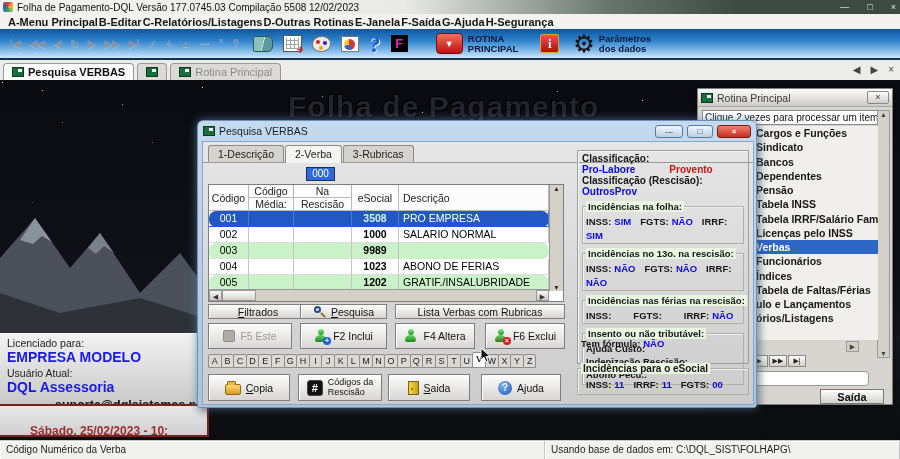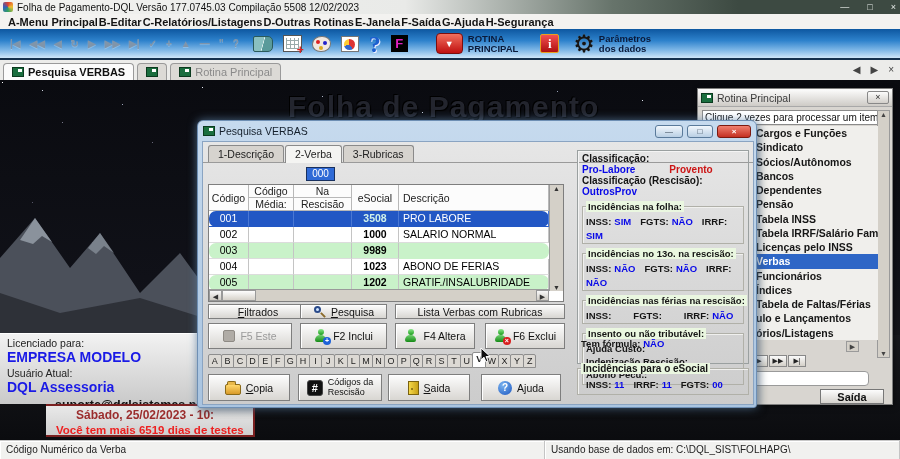--- a/index.html
+++ b/index.html
@@ -69,21 +69,21 @@
     text-shadow:-1px -1px 0 #000, 1px 1px 1px #000; white-space:nowrap; }
 
   
   .license-panel { position:absolute; left:0; top:253px; width:209px; height:71px;
     background:linear-gradient(#f2f2f2,#c9c9c9); border-top:1px solid #fff; border-right:1px solid #8a8a8a;
     padding:3px 0 0 7px; overflow:visible; }
   .lic-label { font-size:10.5px; color:#222; }
   .lic-value { font-size:14px; font-weight:bold; color:#1a1ae6; }
   .lic-email { font-size:12.5px; font-weight:bold; color:#111; white-space:nowrap; margin:3px 0 0 48px; }
   .trial-panel { position:absolute; left:0; top:324px; width:209px; height:33px;
-    background:linear-gradient(#e9e9e9,#cfcfcf); border:2px solid #7a2020; border-left:none; padding-top:2px;margin-left:46px; }
+    background:linear-gradient(#e9e9e9,#cfcfcf); border:2px solid #7a2020; border-left:none; padding-top:18px; }
   .trial-date { font-size:12px; font-weight:bold; color:#9b2d2d; white-space:nowrap; margin-left:30px; }
   .trial-msg { font-size:11.5px; font-weight:bold; color:#ee2020; white-space:nowrap; margin:2px 0 0 10px; }
 
   
   .rotina { position:absolute; left:697px; top:8px; width:196px; height:317px; background:#d8d5d0;
     border:1px solid #7e7e7e; box-shadow:1px 2px 5px rgba(0,0,0,.5); z-index:5; }
   .rotina-title { height:18px; background:linear-gradient(#fdfdfd,#cecbc6); border-bottom:1px solid #a8a8a8;
     display:flex; align-items:center; gap:4px; padding:0 3px; }
   .rotina-title .t { flex:1; font-size:10.5px; color:#3a3a3a; }
   .minibtn { width:22px; height:13px; background:linear-gradient(#fcfcfc,#d2cfca); border:1px solid #888; border-radius:2px;
@@ -314,21 +314,20 @@
         <span class="minibtn">×</span>
       </div>
       <div class="rotina-hint">Clique 2 vezes para processar um item</div>
       <div class="rotina-vscroll">
           <span>▲</span>
           <span>▼</span>
         </div>
       <div class="rotina-list">
           <div class="ritem">Cargos e Funções</div>
           <div class="ritem">Sindicato</div>
-          <div class="ritem">Sócios/Autônomos</div>
           <div class="ritem">Bancos</div>
           <div class="ritem">Dependentes</div>
           <div class="ritem">Pensão</div>
           <div class="ritem">Tabela INSS</div>
           <div class="ritem">Tabela IRRF/Salário Fam</div>
           <div class="ritem">Licenças pelo INSS</div>
           <div class="ritem sel">Verbas</div>
           <div class="ritem">Funcionários</div>
           <div class="ritem">Índices</div>
           <div class="ritem">Tabela de Faltas/Férias</div>
@@ -371,21 +370,21 @@
             <div class="hc" style="left:85px;top:13px;width:58px;height:13px;">Rescisão</div>
             <div class="hc" style="left:143px;top:0;width:47px;height:26px;">eSocial</div>
             <div class="hc" style="left:190px;top:0;width:150px;height:26px;justify-content:flex-start;padding-left:4px;">Descrição</div>
           </div>
           <div class="grows">
               <div class="trow selected">
                 <span class="tcell c1">001</span>
                 <span class="tcell c2"></span>
                 <span class="tcell c3"></span>
                 <span class="tcell c4">3508</span>
-                <span class="tcell c5">PRO LABORE</span>
+                <span class="tcell c5">PRO EMPRESA</span>
               </div>
               <div class="trow white">
                 <span class="tcell c1">002</span>
                 <span class="tcell c2"></span>
                 <span class="tcell c3"></span>
                 <span class="tcell c4">1000</span>
                 <span class="tcell c5">SALARIO NORMAL</span>
               </div>
               <div class="trow green">
                 <span class="tcell c1">003</span>

